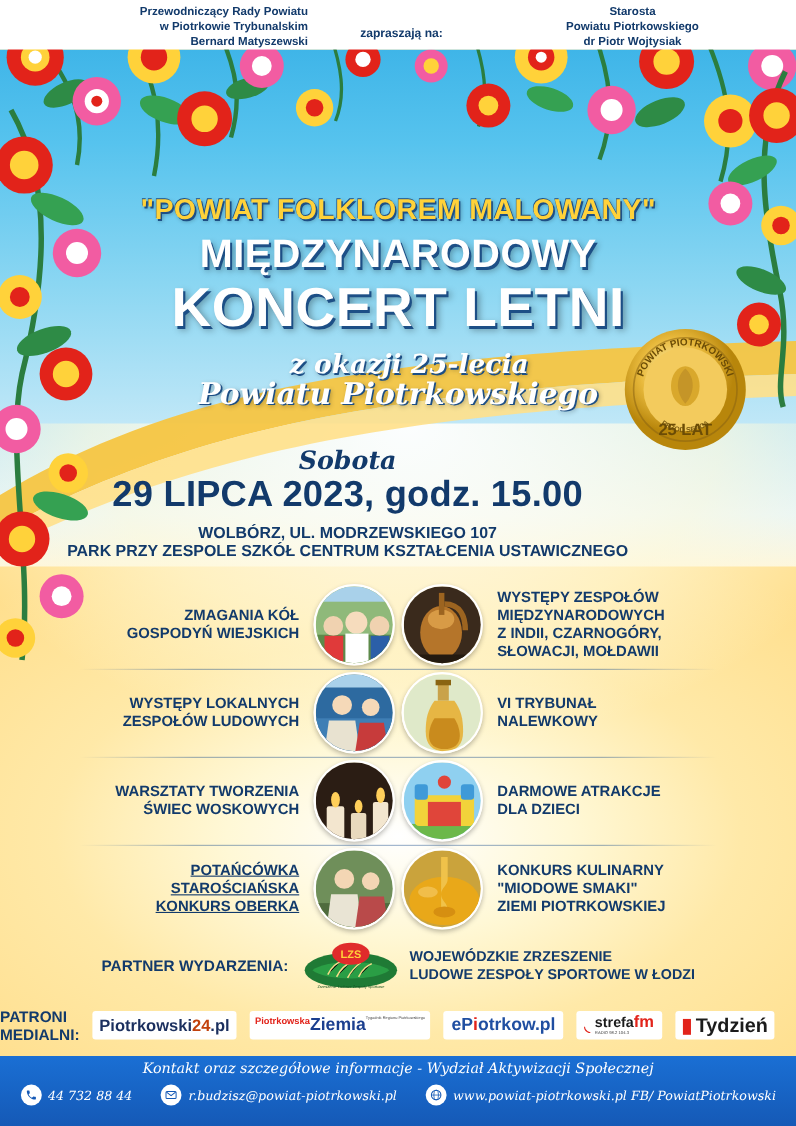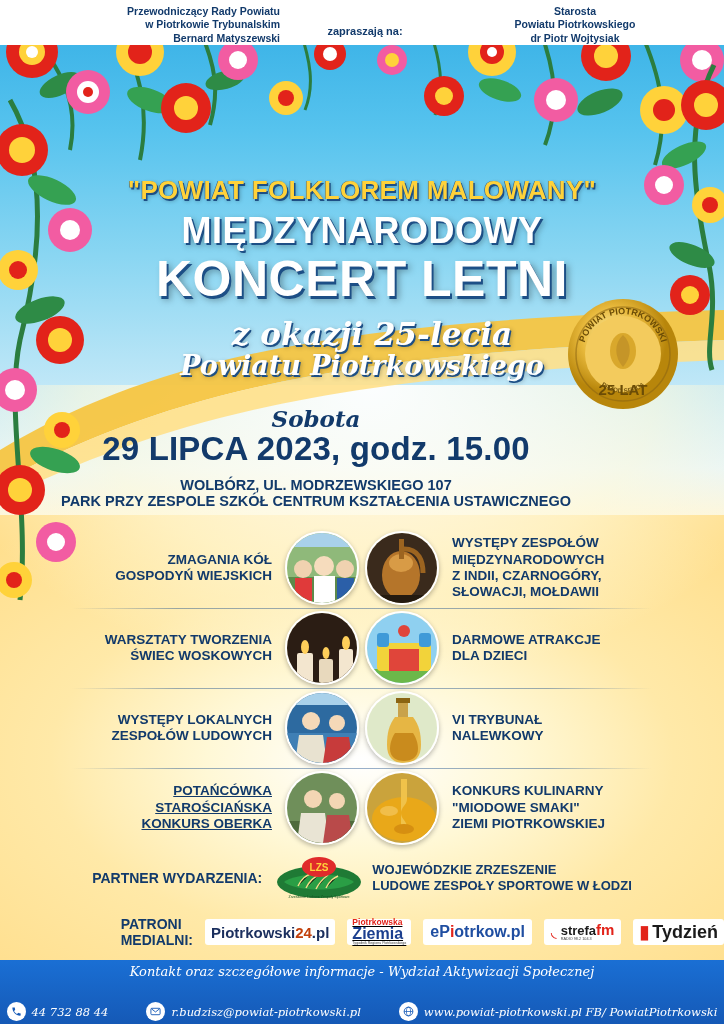--- a/index.html
+++ b/index.html
@@ -69,21 +69,21 @@
   }
   .t-line2 {
     margin-top: -2px;
     font-size: 50px; font-weight: bold; color: #ffffff; letter-spacing: .5px;
     text-shadow: 2px 3px 0 #1d4f86, 4px 4px 7px rgba(0,0,0,.35);
   }
   .t-script1, .t-script2 {
     font-family: "DejaVu Serif", serif; font-style: italic; font-weight: bold;
     color: #ffffff; text-shadow: 1.5px 1.5px 0 #1d4f86, 2px 2px 5px rgba(0,0,0,.3);
   }
-  .t-script1 { font-size: 31px; margin-top: 8px; padding-left: 20px; }
+  .t-script1 { font-size: 24px; margin-top: 8px; padding-left: 20px; }
   .t-script2 { font-size: 27px; margin-top: -2px; }
 
   
   .seal {
     position: absolute; right: 42px; top: 295px; width: 118px; height: 118px; z-index: 12;
   }
 
   
   .date-block { position: absolute; top: 405px; left: 0; width: 632px; text-align: center; z-index: 11; }
   .d-sobota {
@@ -117,41 +117,41 @@
 
   
   .partner { position: absolute; top: 856px; left: 0; width: 724px; z-index: 11; display: flex; align-items: center; justify-content: center; }
   .partner-label { font-size: 14px; font-weight: bold; color: #123a6b; margin-right: 14px; }
   .lzs-logo { width: 86px; height: 44px; position: relative; margin-right: 10px; }
   .partner-name { font-size: 13px; font-weight: bold; color: #123a6b; line-height: 1.2; }
 
   
   .media {
     position: absolute; top: 908px; left: 0; width: 724px; height: 48px; z-index: 11;
-    display: flex; align-items: center; justify-content: flex-end; gap: 12px;
+    display: flex; align-items: center; justify-content: flex-start; gap: 12px;
   }
   .media-label { font-size: 14px; font-weight: bold; color: #123a6b; line-height: 1.15; text-align: left; }
   .logo { height: 26px; display: flex; align-items: center; }
 
   .logo.p24 { background: #ffffff; border-radius: 3px; padding: 3px 6px; font-weight: bold; font-size: 15px; color: #1b2f5e; }
   .logo.p24 .num { color: #c2410c; }
   .logo.ziemia { background: #ffffff; border-radius: 3px; padding: 2px 5px; line-height: 1; }
   .logo.epio { background: #ffffff; border-radius: 3px; padding: 3px 7px; font-weight: bold; font-size: 16px; color: #1f4ea1; }
   .logo.epio .y { color: #e2231a; }
   .logo.strefa { background: #ffffff; border-radius: 3px; padding: 3px 7px; display: flex; align-items: center; gap: 4px; }
   .logo.tydzien { background: #ffffff; border-radius: 3px; padding: 2px 6px; font-weight: bold; font-size: 18px; color: #1b1b1b; display: flex; align-items: center; gap: 3px; }
 
   
   .footer-band {
     position: absolute; bottom: 0; left: 0; width: 724px; height: 64px; z-index: 20;
     background: linear-gradient(180deg, #1a6fd4 0%, #1559b6 100%);
     color: #ffffff;
   }
   .footer-top { text-align: center; padding-top: 4px; font-family: "DejaVu Serif", serif; font-style: italic; font-size: 13px; }
-  .footer-row { display: flex; align-items: flex-start; justify-content: center; gap: 38px; margin-top: 23px; font-size: 11.5px; }
+  .footer-row { display: flex; align-items: flex-start; justify-content: center; gap: 26px; margin-top: 7px; font-size: 11.5px; }
   .fitem { display: flex; align-items: center; gap: 6px; font-family: "DejaVu Serif", serif; font-style: italic; }
   .fi-circle { width: 19px; height: 19px; border-radius: 50%; background: #ffffff; display: flex; align-items: center; justify-content: center; }
   .fi-circle svg { display: block; }
 </style>
 </head>
 <body>
 
 <div class="poster">
 
   <div class="sky"></div>
@@ -335,20 +335,48 @@
           </svg>
       </div>
       <div class="atxt r" style="white-space: pre-line;">WYSTĘPY ZESPOŁÓW
 MIĘDZYNARODOWYCH
 Z INDII, CZARNOGÓRY,
 SŁOWACJI, MOŁDAWII</div>
     </div>
 
     <div class="arow">
       <div class="sep"></div>
+      <div class="atxt l" style="white-space: pre-line;">WYSTĘPY LOKALNYCH
+ZESPOŁÓW LUDOWYCH</div>
+      <div class="thumb">
+        <svg viewBox="0 0 74 74" width="74" height="74">
+            <rect width="74" height="74" fill="#2d6aa0"></rect>
+            <rect y="40" width="74" height="34" fill="#3f7fb5"></rect>
+            <circle cx="24" cy="28" r="9" fill="#f5d9b8"></circle>
+            <path d="M12 42 L36 42 L40 70 L8 70 Z" fill="#e8e2d0"></path>
+            <circle cx="50" cy="30" r="8" fill="#f5d9b8"></circle>
+            <path d="M40 44 L62 44 L66 70 L36 70 Z" fill="#c73b3b"></path>
+            <rect x="0" y="0" width="74" height="12" fill="#a9d1ea"></rect>
+          </svg>
+      </div>
+      <div class="thumb">
+        <svg viewBox="0 0 74 74" width="74" height="74">
+            <rect width="74" height="74" fill="#dfe9c9"></rect>
+            <rect x="31" y="8" width="10" height="16" fill="#c9a24a"></rect>
+            <path d="M28 24 C22 32 20 40 20 52 C20 64 26 70 37 70 C48 70 54 64 54 52 C54 40 52 32 46 24 Z" fill="#e6b33d" opacity=".95"></path>
+            <path d="M28 40 C24 46 23 52 23 56 C23 64 29 68 37 68 C45 68 51 64 51 56 C51 52 50 46 46 40 Z" fill="#c98b1d"></path>
+            <rect x="29" y="5" width="14" height="5" fill="#8a6412"></rect>
+          </svg>
+      </div>
+      <div class="atxt r" style="white-space: pre-line;">VI TRYBUNAŁ
+NALEWKOWY</div>
+    </div>
+
+    <div class="arow">
+      <div class="sep"></div>
       <div class="atxt l" style="white-space: pre-line;">WARSZTATY TWORZENIA
 ŚWIEC WOSKOWYCH</div>
       <div class="thumb">
         <svg viewBox="0 0 74 74" width="74" height="74">
             <rect width="74" height="74" fill="#2b1d14"></rect>
             <rect x="10" y="40" width="16" height="30" rx="2" fill="#f3e6cf"></rect>
             <rect x="32" y="46" width="14" height="24" rx="2" fill="#e8d9bd"></rect>
             <rect x="52" y="36" width="14" height="34" rx="2" fill="#f3e6cf"></rect>
             <ellipse cx="18" cy="34" rx="4" ry="7" fill="#ffcf5a"></ellipse>
             <ellipse cx="39" cy="40" rx="3.5" ry="6" fill="#ffcf5a"></ellipse>
@@ -361,48 +389,20 @@
             <rect y="56" width="74" height="18" fill="#6cb84a"></rect>
             <rect x="10" y="30" width="54" height="28" rx="4" fill="#f2d33a"></rect>
             <rect x="22" y="36" width="30" height="22" fill="#e0453a"></rect>
             <rect x="10" y="20" width="12" height="14" rx="3" fill="#3f9ad8"></rect>
             <rect x="52" y="20" width="12" height="14" rx="3" fill="#3f9ad8"></rect>
             <circle cx="37" cy="18" r="6" fill="#e0453a"></circle>
           </svg>
       </div>
       <div class="atxt r" style="white-space: pre-line;">DARMOWE ATRAKCJE
 DLA DZIECI</div>
-    </div>
-
-    <div class="arow">
-      <div class="sep"></div>
-      <div class="atxt l" style="white-space: pre-line;">WYSTĘPY LOKALNYCH
-ZESPOŁÓW LUDOWYCH</div>
-      <div class="thumb">
-        <svg viewBox="0 0 74 74" width="74" height="74">
-            <rect width="74" height="74" fill="#2d6aa0"></rect>
-            <rect y="40" width="74" height="34" fill="#3f7fb5"></rect>
-            <circle cx="24" cy="28" r="9" fill="#f5d9b8"></circle>
-            <path d="M12 42 L36 42 L40 70 L8 70 Z" fill="#e8e2d0"></path>
-            <circle cx="50" cy="30" r="8" fill="#f5d9b8"></circle>
-            <path d="M40 44 L62 44 L66 70 L36 70 Z" fill="#c73b3b"></path>
-            <rect x="0" y="0" width="74" height="12" fill="#a9d1ea"></rect>
-          </svg>
-      </div>
-      <div class="thumb">
-        <svg viewBox="0 0 74 74" width="74" height="74">
-            <rect width="74" height="74" fill="#dfe9c9"></rect>
-            <rect x="31" y="8" width="10" height="16" fill="#c9a24a"></rect>
-            <path d="M28 24 C22 32 20 40 20 52 C20 64 26 70 37 70 C48 70 54 64 54 52 C54 40 52 32 46 24 Z" fill="#e6b33d" opacity=".95"></path>
-            <path d="M28 40 C24 46 23 52 23 56 C23 64 29 68 37 68 C45 68 51 64 51 56 C51 52 50 46 46 40 Z" fill="#c98b1d"></path>
-            <rect x="29" y="5" width="14" height="5" fill="#8a6412"></rect>
-          </svg>
-      </div>
-      <div class="atxt r" style="white-space: pre-line;">VI TRYBUNAŁ
-NALEWKOWY</div>
     </div>
 
     <div class="arow">
       <div class="sep"></div>
       <div class="atxt l" style="white-space: pre-line; text-decoration: underline;">POTAŃCÓWKA
 STAROŚCIAŃSKA
 KONKURS OBERKA</div>
       <div class="thumb">
         <svg viewBox="0 0 74 74" width="74" height="74">
             <rect width="74" height="74" fill="#6f8f5a"></rect>
@@ -454,21 +454,21 @@
     <div class="media-label" style="white-space: pre-line;">PATRONI
 MEDIALNI:</div>
 
     <div class="logo p24">
       <span>Piotrkowski</span>
         <span class="num">24</span>
         <span>.pl</span>
     </div>
 
     <div class="logo ziemia">
-      <div style="display:flex;flex-direction:column;align-items:flex-start;text-decoration:underline;">
+      <div style="display:flex;flex-direction:row;align-items:flex-start;">
         <span style="font-size:8.5px;font-weight:bold;color:#e2231a;">Piotrkowska</span>
         <span style="font-size:16px;font-weight:bold;color:#1b3f8f;line-height:1;">Ziemia</span>
         <span style="font-size:3.6px;color:#444;">Tygodnik Regionu Piotrkowskiego</span>
       </div>
     </div>
 
     <div class="logo epio">
       <span>eP</span>
         <span class="y">i</span>
         <span>otrkow.pl</span>

